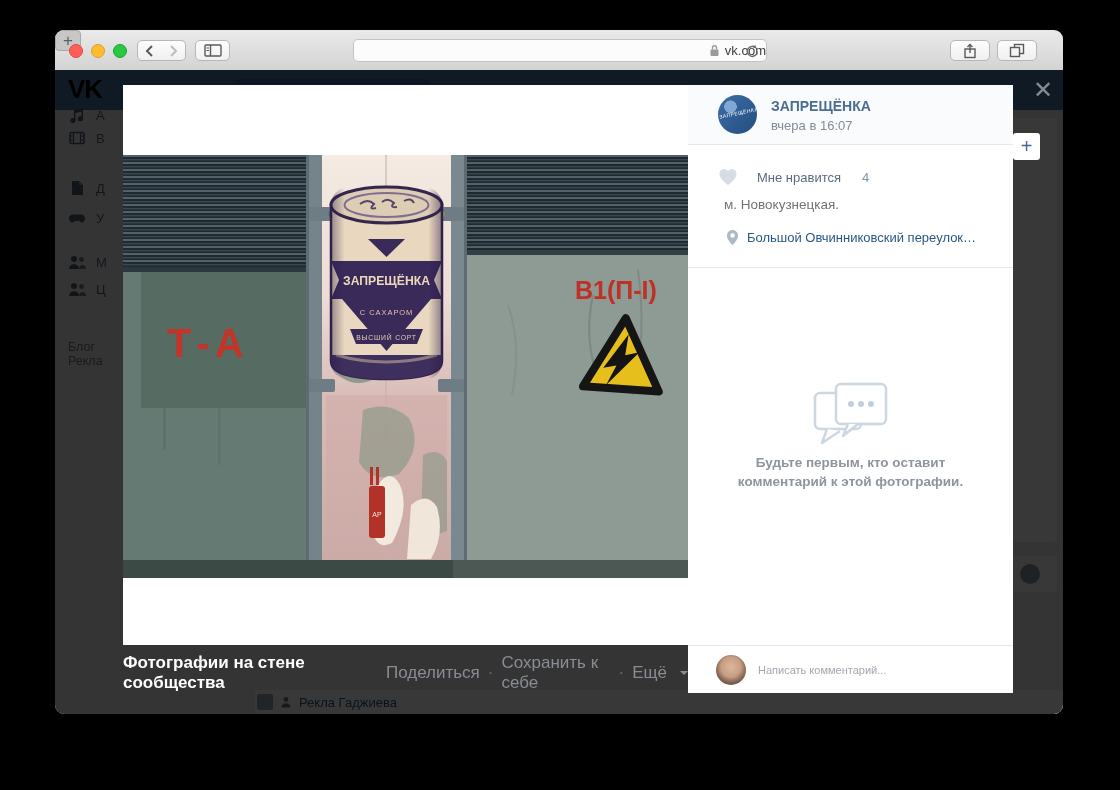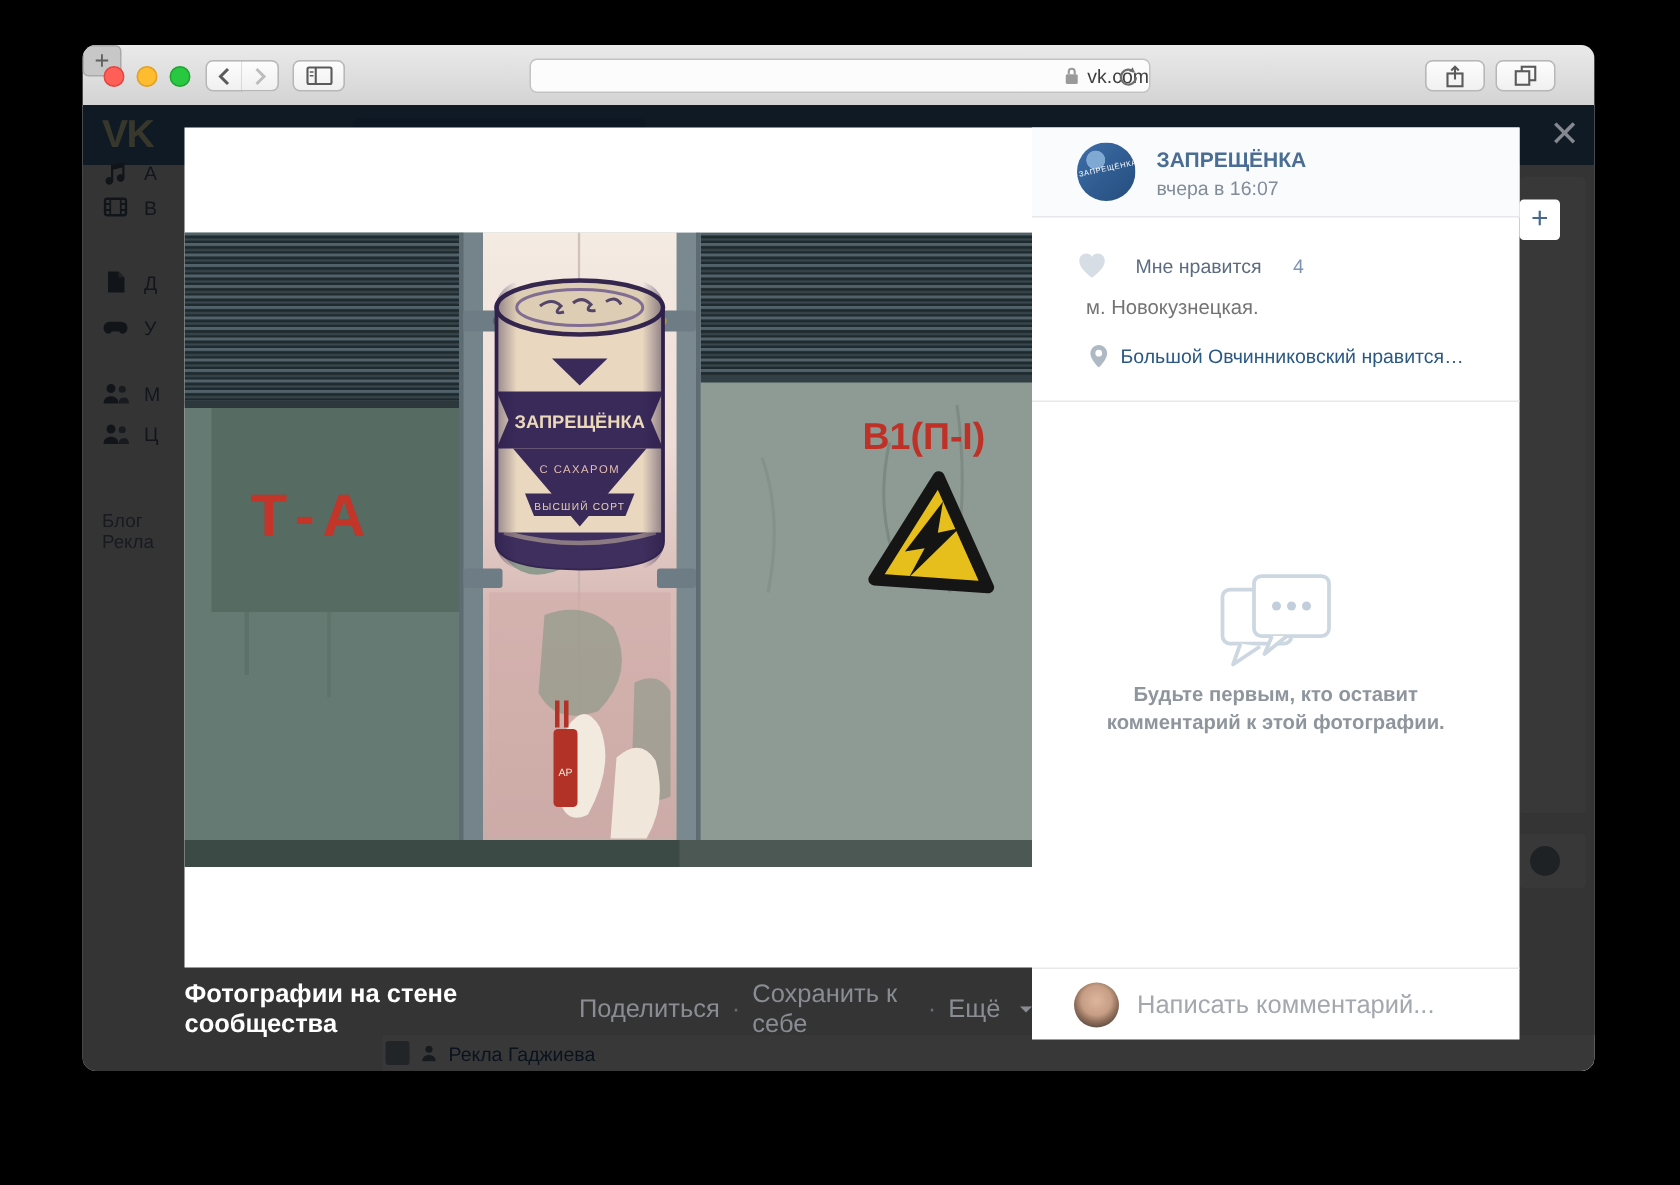--- a/index.html
+++ b/index.html
@@ -23,21 +23,21 @@
   .tabsbtn{left:942px;width:40px;}
   .newtab{left:984px;width:24px;background:#c7c7c7;border:1px solid #a9a9a9;border-radius:4px;
           color:#5f5f5f;font-size:17px;line-height:19px;text-align:center;}
   .urlfield{position:absolute;left:298px;top:9px;width:414px;height:23px;background:#fcfcfc;
             border:1px solid #c3c3c3;border-radius:5px;display:flex;align-items:center;justify-content:flex-end;gap:5px;
             font-size:13px;color:#3e3e3e;box-sizing:border-box;}
   .reload{position:absolute;right:7px;top:4px;}
   
   .page{position:absolute;top:40px;left:0;right:0;bottom:0;background:#edeef0;overflow:hidden;}
   .vk-header{position:absolute;top:0;left:0;right:0;height:40px;background:#4a76a8;}
-  .vk-logo{position:absolute;left:13px;top:4px;color:#fef9c3;font-weight:bold;font-size:26px;letter-spacing:-1px;}
+  .vk-logo{position:absolute;left:13px;top:4px;color:#000000;font-weight:bold;font-size:26px;letter-spacing:-1px;}
   .vk-search{position:absolute;left:180px;top:9px;width:195px;height:22px;background:#3d6b9e;border-radius:3px;}
   .sb-item{position:absolute;left:13px;display:flex;align-items:center;gap:10px;color:#51667f;font-size:13px;}
   .sb-i0{top:36px}.sb-i1{top:59px}.sb-i2{top:109px}.sb-i3{top:139px}.sb-i4{top:184px}.sb-i5{top:211px}
   .pg-footer{position:absolute;left:13px;font-size:12.5px;color:#69788c;}
   .pf0{top:270px}.pf1{top:284px}
   .side-card{position:absolute;left:958px;top:48px;width:44px;height:424px;background:#fff;border-radius:3px;}
   .side-card2{position:absolute;left:958px;top:486px;width:44px;height:36px;background:#fff;border-radius:3px;}
   .side-card2 .circ{position:absolute;left:7px;top:8px;width:20px;height:20px;border-radius:50%;background:#8d99a6;}
   .bottom-row{position:absolute;left:200px;top:620px;right:0;height:24px;background:#fff;
               display:flex;align-items:center;gap:7px;padding-left:2px;color:#2a5885;font-size:13px;}
@@ -63,21 +63,21 @@
   .p-caption{position:absolute;left:36px;top:112px;color:#737373;font-size:13.5px;}
   .loc-row{position:absolute;left:38px;top:144px;display:flex;align-items:center;gap:8px;}
   .loc-link{color:#2a5885;white-space:nowrap;max-width:255px;overflow:hidden;text-overflow:ellipsis;}
   .p-div{position:absolute;left:0;right:0;top:182px;height:1px;background:#e7e8ec;}
   .bubbles{position:absolute;left:50%;top:296px;transform:translateX(-50%);}
   .empty-txt{position:absolute;left:0;right:0;top:368px;text-align:center;color:#8e959d;
              font-size:13.5px;line-height:19px;font-weight:bold;}
   .cmt-row{position:absolute;left:0;right:0;bottom:0;height:48px;border-top:1px solid #e7e8ec;box-sizing:border-box;}
   .cmt-avatar{position:absolute;left:28px;top:9px;width:30px;height:30px;border-radius:50%;
               background:radial-gradient(circle at 50% 40%,#dcb69c 0%,#c79e85 42%,#93705c 60%,#5f4f45 78%,#473c35 100%);}
-  .cmt-ph{position:absolute;left:70px;top:0;height:48px;display:flex;align-items:center;color:#a2a8ae;font-size:17px;}
+  .cmt-ph{position:absolute;left:70px;top:0;height:48px;display:flex;align-items:center;color:#a2a8ae;font-size:11px;}
   .photo-footer{position:absolute;left:68px;top:590px;width:565px;height:26px;z-index:10;
                 display:flex;align-items:center;justify-content:space-between;font-size:17px;}
   .pfoot-title{color:#fff;font-weight:bold;}
   .pfoot-actions{display:flex;align-items:center;gap:8px;color:#898d93;}
   .mdot{color:#6a6e73;}
   .caret{display:inline-block;width:0;height:0;border-left:4px solid transparent;border-right:4px solid transparent;
          border-top:4px solid #898d93;margin-left:5px;}
   .close-x{position:absolute;left:978px;top:8px;z-index:10;color:#84888f;font-size:24px;line-height:24px;}
   svg{font-family:"Liberation Sans",sans-serif;}
 </style>
@@ -322,21 +322,21 @@
           <span class="like-count">4</span>
         </div>
 
         <div class="p-caption">м. Новокузнецкая.</div>
 
         <div class="loc-row">
           <svg width="13" height="17" viewBox="0 0 14 18">
             <path d="M7,1 C3.7,1 1,3.7 1,7 C1,11.5 7,17 7,17 C7,17 13,11.5 13,7 C13,3.7 10.3,1 7,1 Z" fill="#aeb9c4"></path>
             <circle cx="7" cy="6.8" r="2.4" fill="#fff"></circle>
           </svg>
-          <span class="loc-link">Большой Овчинниковский нравится…</span>
+          <span class="loc-link">Большой Овчинниковский переулок…</span>
         </div>
 
         <div class="p-div"></div>
 
         <svg class="bubbles" width="78" height="66" viewBox="0 0 78 66">
           <rect x="3" y="12" width="46" height="36" rx="5" fill="#fff" stroke="#ccd7e1" stroke-width="2.5"></rect>
           <path d="M15,48 L10,62 L28,50" fill="#fff" stroke="#ccd7e1" stroke-width="2.5" stroke-linejoin="round"></path>
           <rect x="24" y="3" width="50" height="40" rx="5" fill="#fff" stroke="#ccd7e1" stroke-width="2.5"></rect>
           <path d="M36,43 L31,55 L46,43" fill="#fff" stroke="#ccd7e1" stroke-width="2.5" stroke-linejoin="round"></path>
           <circle cx="39" cy="23" r="3" fill="#c2cedb"></circle>

